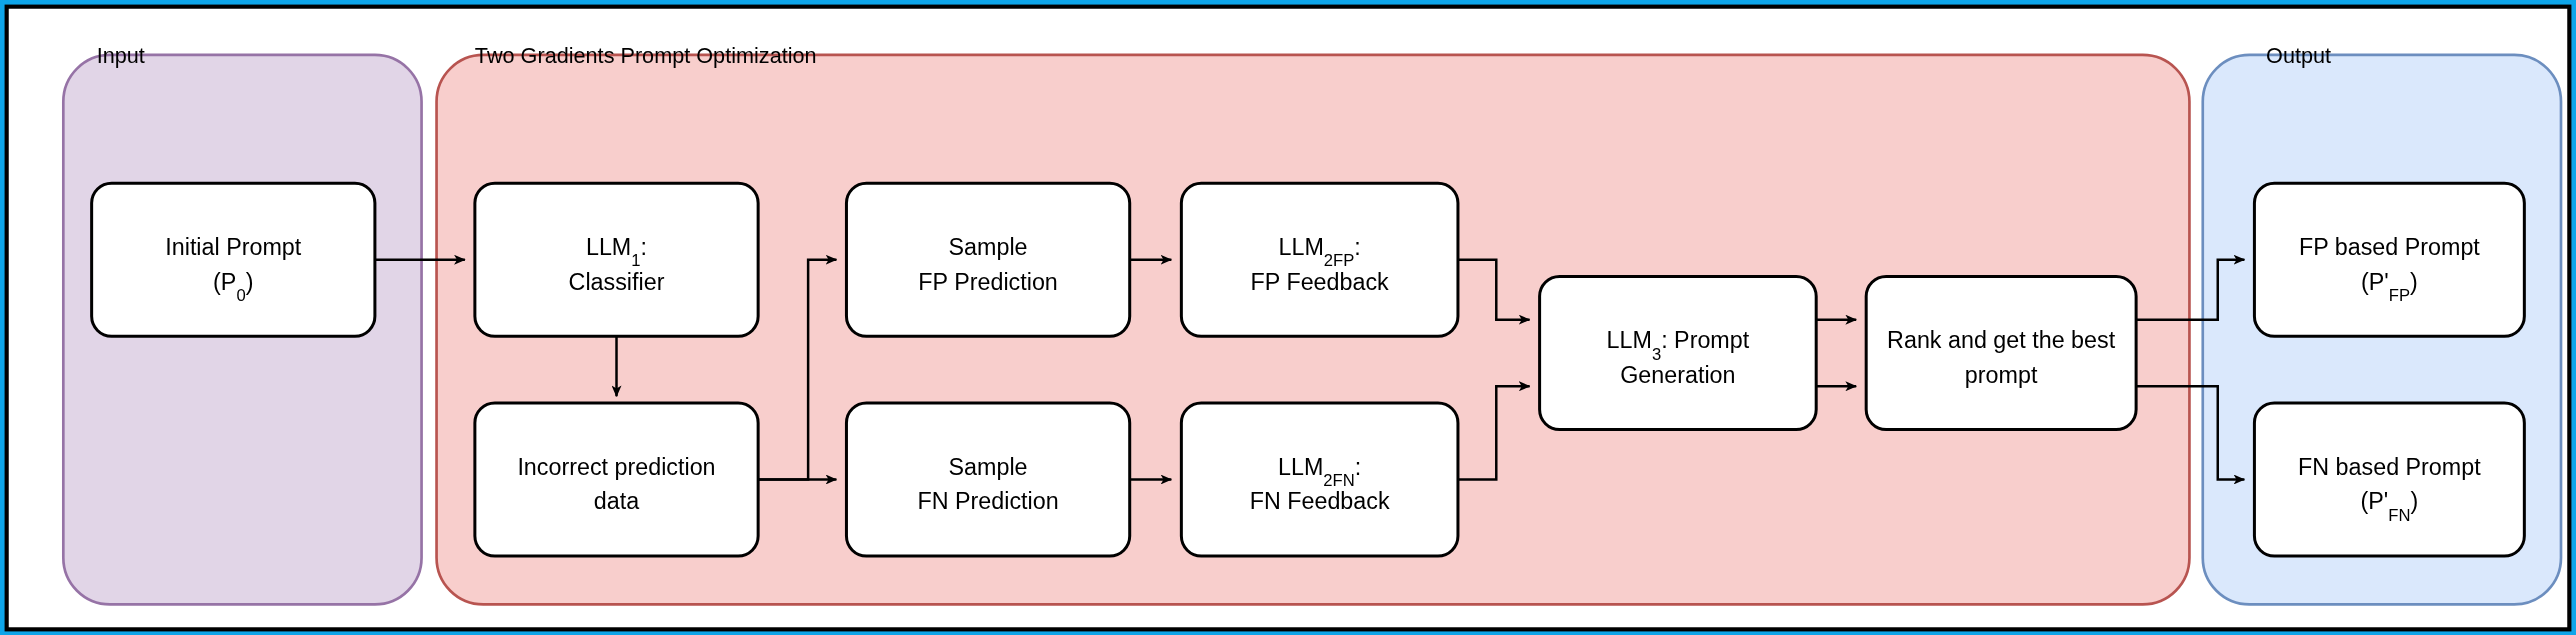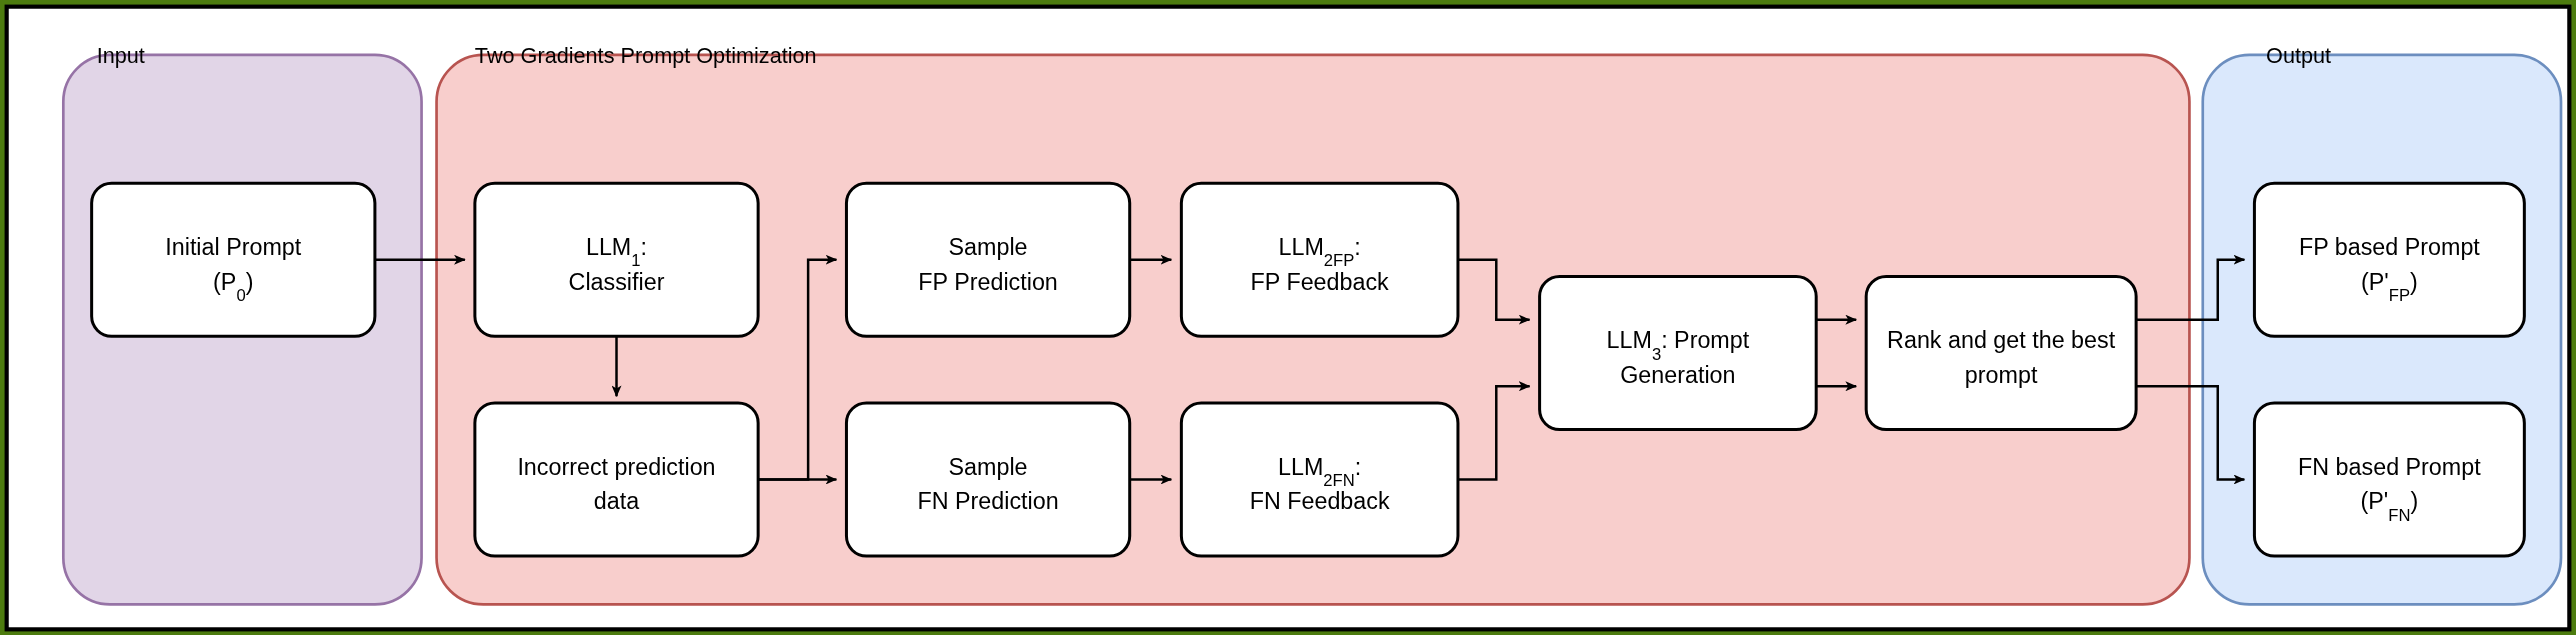--- a/index.html
+++ b/index.html
@@ -10,21 +10,21 @@
   body {
     width: 2576px;
     height: 636px;
     font-family: "Liberation Sans", sans-serif;
     overflow: hidden;
   }
   #diagram-root {
     position: relative;
     width: 2576px;
     height: 636px;
-    background: #4d7c0f;
+    background: #0ea5e9;
   }
   svg.canvas {
     position: absolute;
     left: 0;
     top: 0;
     width: 2576px;
     height: 636px;
     display: block;
   }
   .grp-label {

